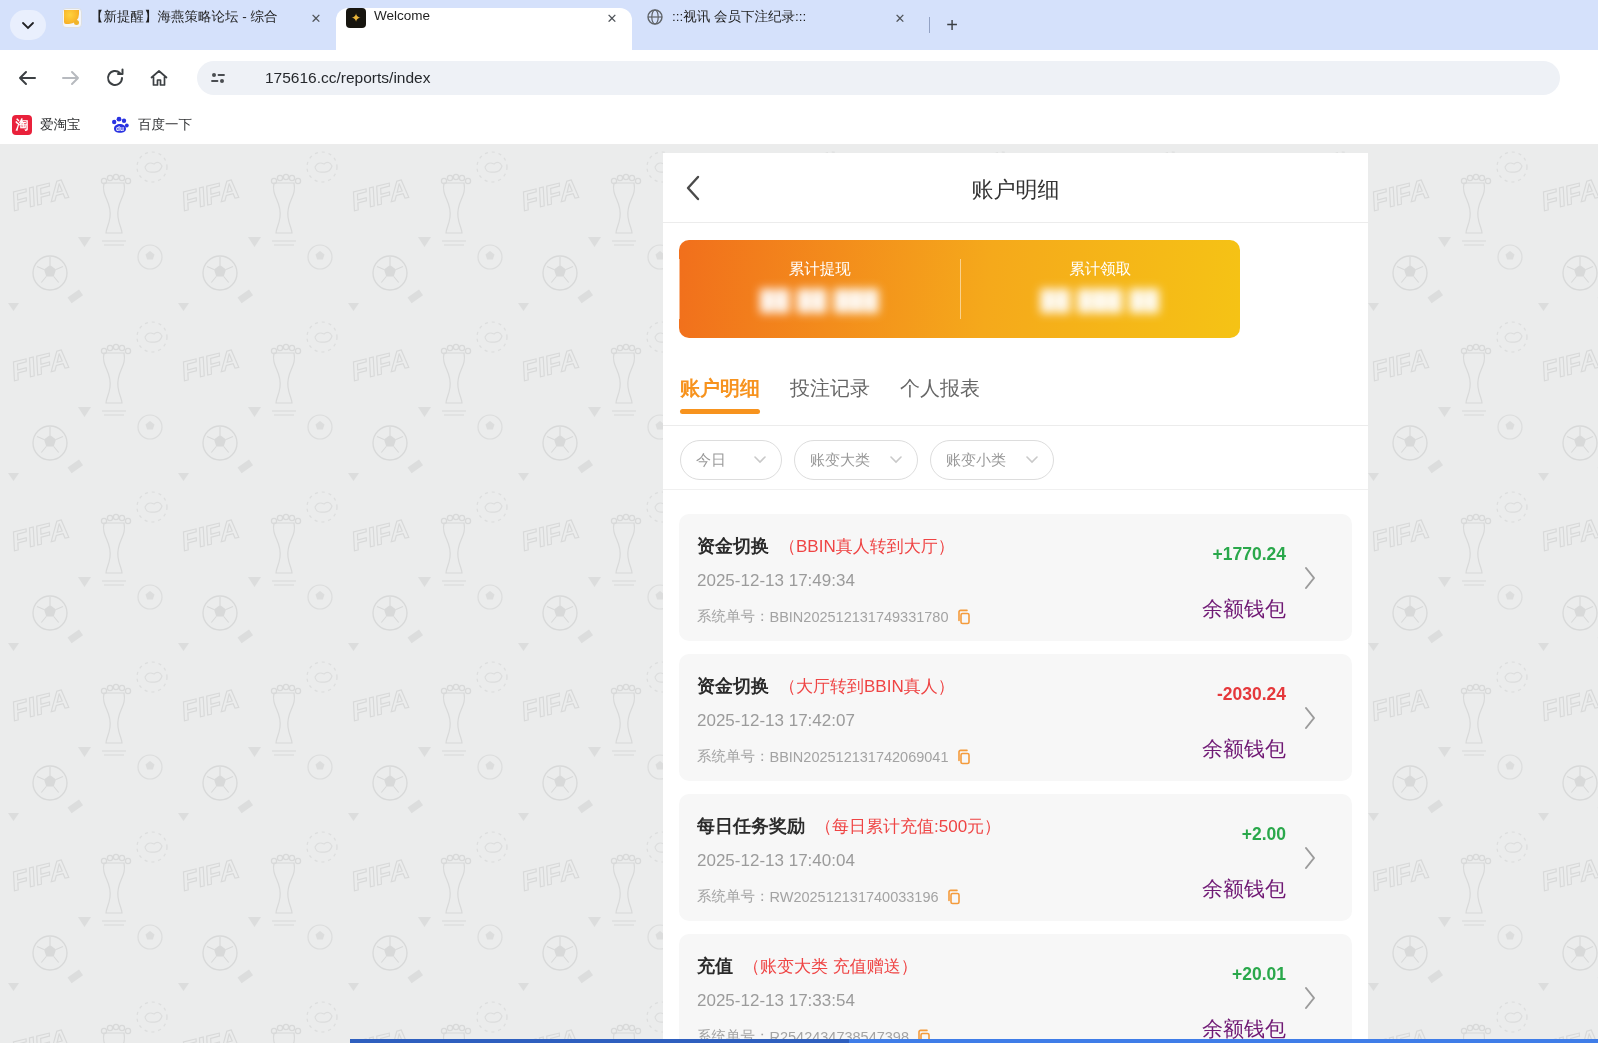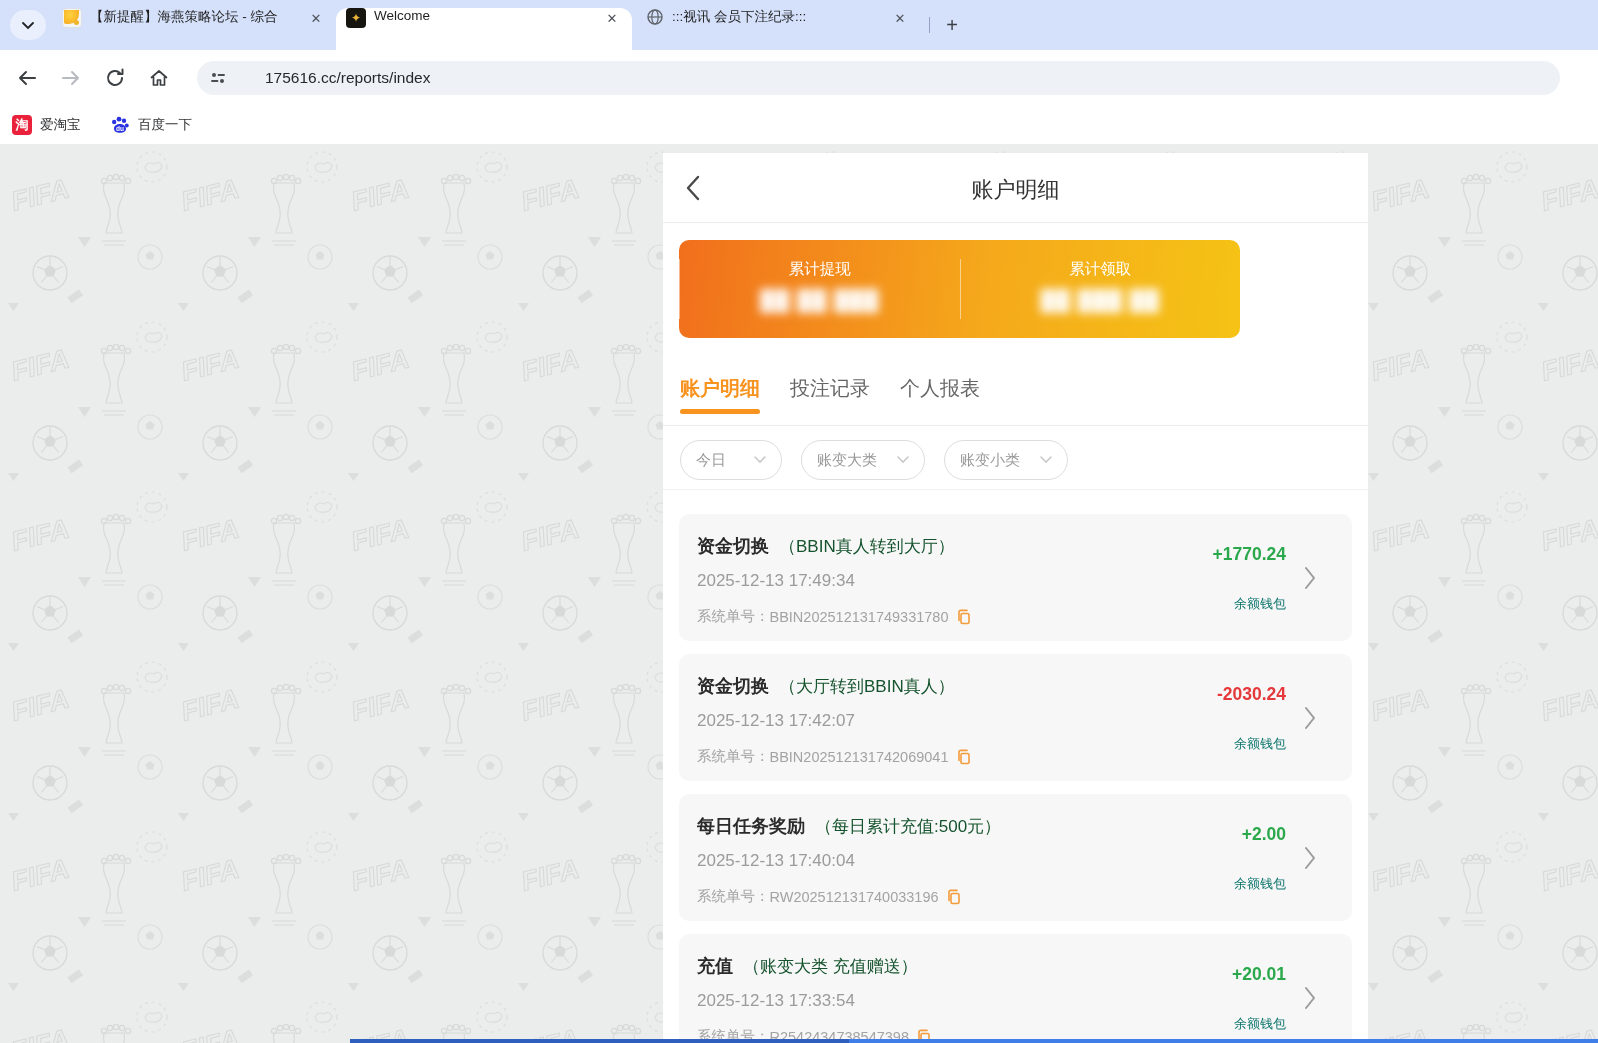--- a/index.html
+++ b/index.html
@@ -59,37 +59,37 @@
   .sum-value { color:#fff; font-size:20px; font-weight:bold; margin-top:9px; letter-spacing:1px; white-space:nowrap; }
   .masked { filter:blur(5px); opacity:.95; }
   .sum-div { width:1px; background:rgba(255,255,255,.5); height:60px; align-self:center; }
 
   .sec-tabs { position:absolute; left:17px; top:212px; height:61px; display:flex; gap:30px; align-items:flex-start; }
   .sec-tab { font-size:20px; color:#666; padding-top:10px; padding-bottom:16px; position:relative; cursor:pointer; }
   .sec-tab.active { color:#f7931e; font-weight:bold; }
   .sec-tab.active .indicator { position:absolute; left:0; right:0; bottom:4px; height:5px; border-radius:3px; background:#f7931e; }
   .sec-tabs-border { position:absolute; left:0; right:0; top:272px; height:1px; background:#ececec; }
 
-  .filters { position:absolute; left:17px; top:287px; display:flex; gap:19px; }
+  .filters { position:absolute; left:17px; top:287px; display:flex; gap:12px; }
   .pill { height:40px; border:1px solid #ddd; border-radius:21px; display:flex; align-items:center;
     justify-content:space-between; padding:0 15px; cursor:pointer; background:#fff; }
   .pill-label { font-size:15px; color:#999; margin-right:14px; }
   .pill1 { width:102px; } .pill2 { width:124px; } .pill3 { width:124px; }
   .filters-border { position:absolute; left:0; right:0; top:336px; height:1px; background:#f0f0f0; }
 
   .txn-list { position:absolute; left:16px; right:16px; top:361px; bottom:0; overflow:hidden; }
   .txn { position:relative; height:127px; border-radius:10px; background:#f7f7f7; margin-bottom:13px; cursor:pointer; }
   .t-row1 { position:absolute; left:18px; top:20px; white-space:nowrap; }
   .t-name { font-size:18px; font-weight:bold; color:#2b2b2b; }
-  .t-sub { font-size:17px; color:#14532d; margin-left:10px; font-weight:400; }
+  .t-sub { font-size:17px; color:#ef4444; margin-left:10px; font-weight:400; }
   .t-date { position:absolute; left:18px; top:57px; font-size:17px; color:#9b9b9b; }
   .t-sys { position:absolute; left:18px; top:93px; font-size:14.5px; color:#a3a3a3; display:flex; align-items:center; }
   .t-amount { position:absolute; right:66px; top:30px; font-size:17.5px; font-weight:600;text-align:center; }
   .t-amount.pos { color:#2aa84b; } .t-amount.neg { color:#e5383b; }
-  .t-wallet { position:absolute; right:66px; top:81px; font-size:13px; color:#0f766e; }
+  .t-wallet { position:absolute; right:66px; top:81px; font-size:21px; color:#701a75; }
   .t-chev { position:absolute; right:36px; top:52px; }
   .copy-ic { margin-left:7px; display:inline-flex; cursor:pointer; }
 
   .taskbar-strip { position:absolute; left:350px; right:0; bottom:0; height:4px;
     background:linear-gradient(to right,#2e5fbf 0 40%,#3f7de8 40%); z-index:60; }
 </style>
 </head>
 <body>
 
 <div class="tabstrip">

